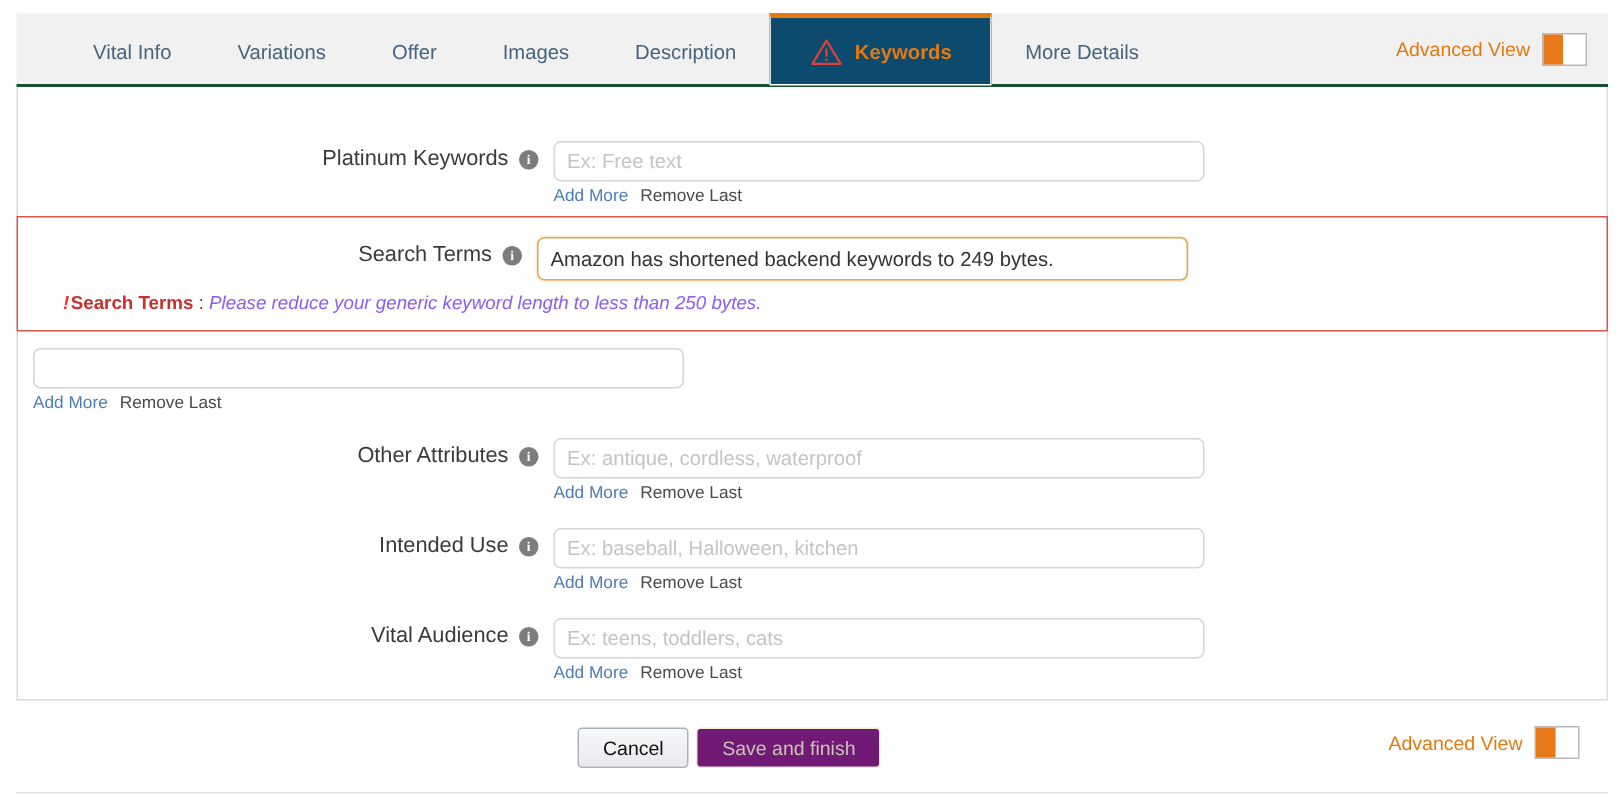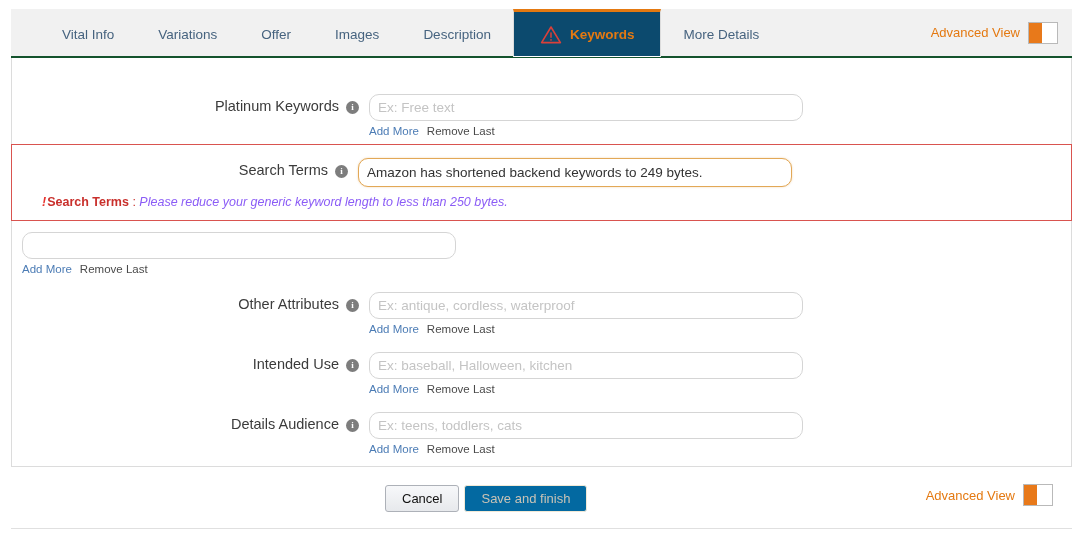--- a/index.html
+++ b/index.html
@@ -133,21 +133,21 @@
     font-family: "Liberation Serif", serif;
   }
   .inputwrap {
     margin-left: 10px;
   }
   .inp {
     width: 434px;
     height: 27px;
     box-sizing: border-box;
     border: 1px solid #d5d5d5;
-    border-radius: 10px;
+    border-radius: 5px;
     padding: 0 8px;
     font-size: 13.5px;
     font-family: "Liberation Sans", sans-serif;
     color: #333333;
     background: #ffffff;
     outline: none;
   }
   .inp::placeholder { color: #c4c4c4; }
   .inp.focused {
     border: 1px solid #e2a857;
@@ -226,21 +226,21 @@
     border-radius: 3px;
     box-sizing: border-box;
     cursor: pointer;
   }
   .btn-cancel {
     background: linear-gradient(#f7f8fa, #e7e9ec);
     border: 1px solid #adb1b8;
     color: #111111;
   }
   .btn-save {
-    background: #0369a1;
+    background: #701a75;
     border: 1px solid #f2e9d6;
     color: #c9c3b6;
     cursor: default;
   }
   .adv-view-bottom {
     position: absolute;
     right: 27px;
     top: 17px;
     display: flex;
     align-items: center;
@@ -354,21 +354,21 @@
         <div class="links">
           <span class="addmore">Add More</span><span class="removelast">Remove Last</span>
         </div>
       </div>
     </div>
   </div>
 
   <div class="row" style="top:354px;">
     <div class="fieldline">
       <div class="label">
-        <span>Details Audience</span><span class="info-ico">i</span>
+        <span>Vital Audience</span><span class="info-ico">i</span>
       </div>
       <div class="inputwrap">
         <input class="inp" type="text" placeholder="Ex: teens, toddlers, cats" style="">
         <div class="links">
           <span class="addmore">Add More</span><span class="removelast">Remove Last</span>
         </div>
       </div>
     </div>
   </div>
 

